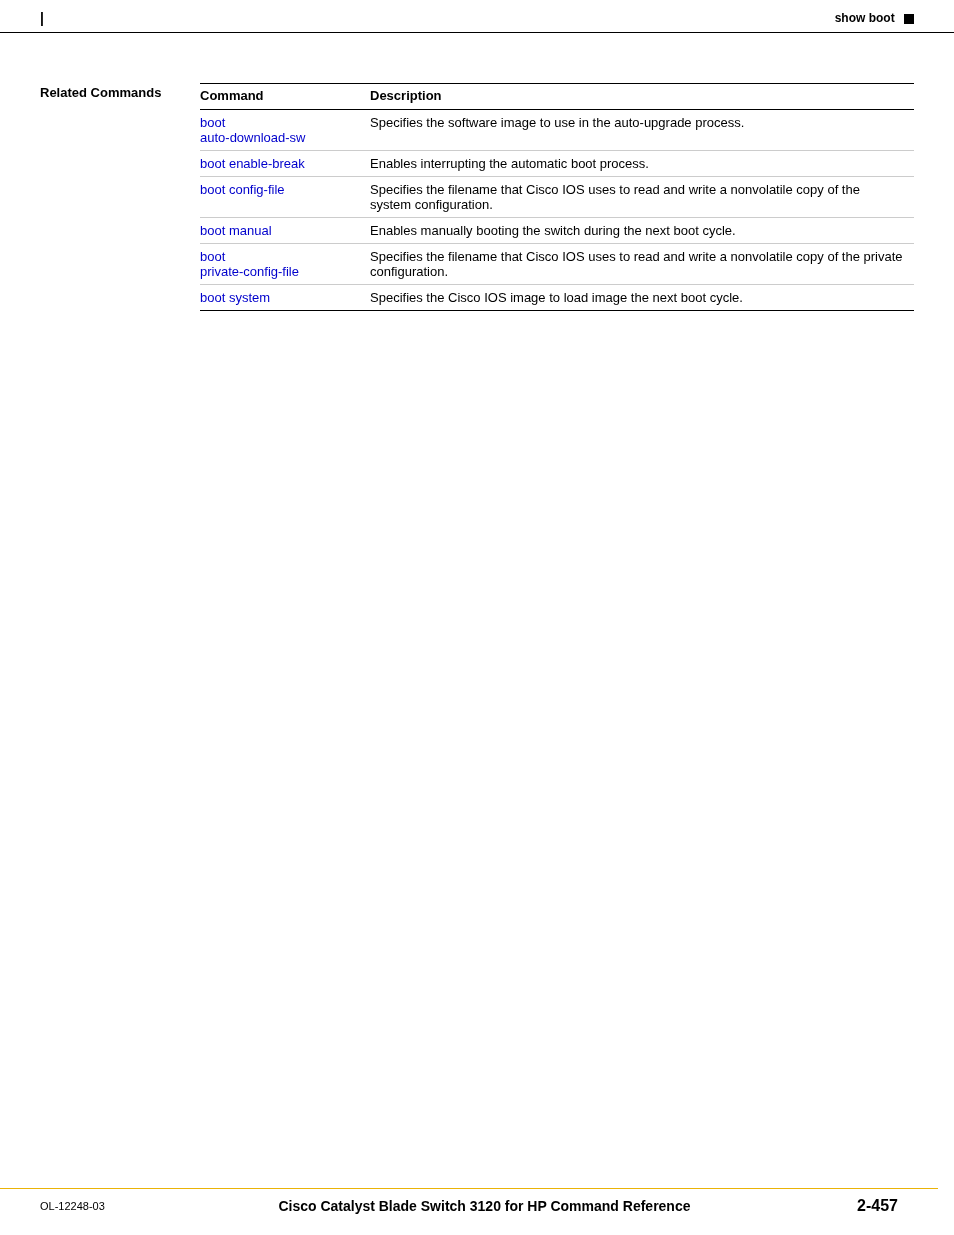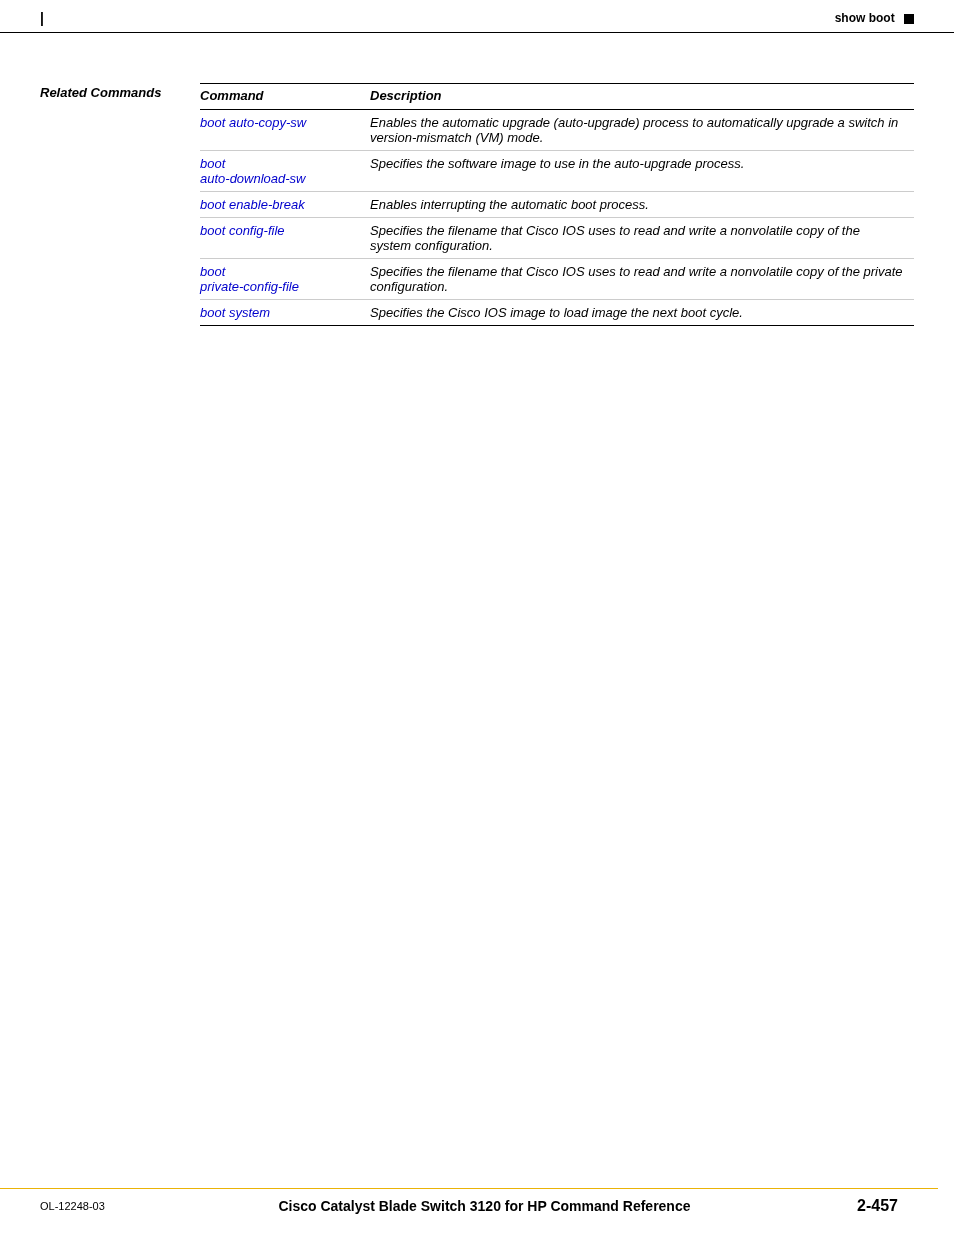--- a/index.html
+++ b/index.html
@@ -65,21 +65,20 @@
 
     
     .content-area {
       padding: 30px 40px 40px 40px;
     }
 
     
     .related-commands-section {
       display: flex;
       margin-top: 20px;
-      font-style: italic;
     }
 
     .section-label {
       font-size: 13px;
       font-weight: bold;
       color: #000;
       min-width: 160px;
       padding-top: 2px;
       flex-shrink: 0;
     }
@@ -182,35 +181,35 @@
       <div class="section-label">Related Commands</div>
 
       <table class="commands-table">
         <thead>
           <tr>
             <th>Command</th>
             <th>Description</th>
           </tr>
         </thead>
         <tbody id="commands-tbody">
-        <tr>
-              <td><a href="#" class="cmd-link">boot auto-copy-sw</a></td>
-              <td>Enables the automatic upgrade (auto-upgrade) process to automatically upgrade a switch in version-mismatch (VM) mode.</td>
-            </tr>
             <tr>
               <td><a href="#" class="cmd-link">boot<br>auto-download-sw</a></td>
               <td>Specifies the software image to use in the auto-upgrade process.</td>
             </tr>
             <tr>
               <td><a href="#" class="cmd-link">boot enable-break</a></td>
               <td>Enables interrupting the automatic boot process.</td>
             </tr>
             <tr>
               <td><a href="#" class="cmd-link">boot config-file</a></td>
               <td>Specifies the filename that Cisco IOS uses to read and write a nonvolatile copy of the system configuration.</td>
+            </tr>
+            <tr>
+              <td><a href="#" class="cmd-link">boot manual</a></td>
+              <td>Enables manually booting the switch during the next boot cycle.</td>
             </tr>
             <tr>
               <td><a href="#" class="cmd-link">boot<br>private-config-file</a></td>
               <td>Specifies the filename that Cisco IOS uses to read and write a nonvolatile copy of the private configuration.</td>
             </tr>
             <tr>
               <td><a href="#" class="cmd-link">boot system</a></td>
               <td>Specifies the Cisco IOS image to load image the next boot cycle.</td>
             </tr>
           </tbody>

